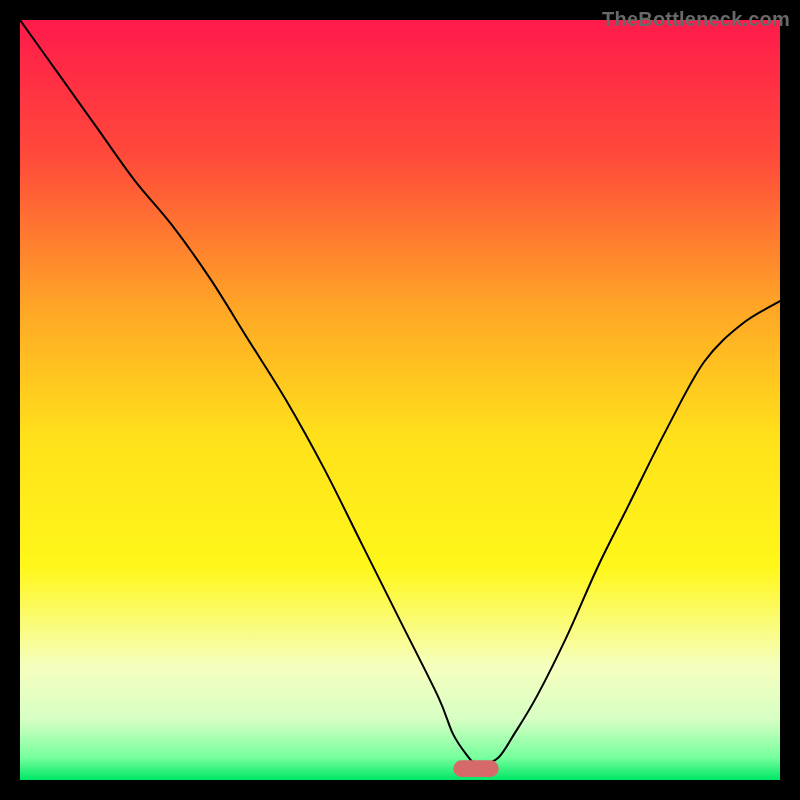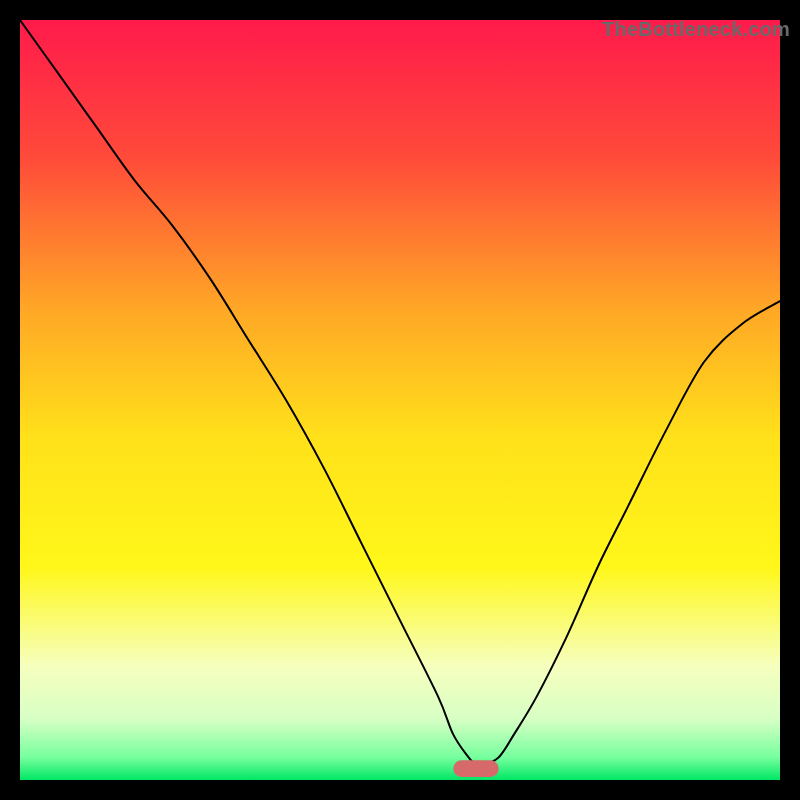--- a/index.html
+++ b/index.html
@@ -18,21 +18,21 @@
   }
   .plot {
     position: absolute;
     left: 20px;
     top: 20px;
     width: 760px;
     height: 760px;
   }
   .attrib {
     position: absolute;
-    top: 18px;
+    top: 8px;
     right: 10px;
     font-family: Arial, Helvetica, sans-serif;
     font-size: 20px;
     font-weight: 600;
     color: #696969;
     letter-spacing: 0.2px;
   }
 </style>
 </head>
 <body>

